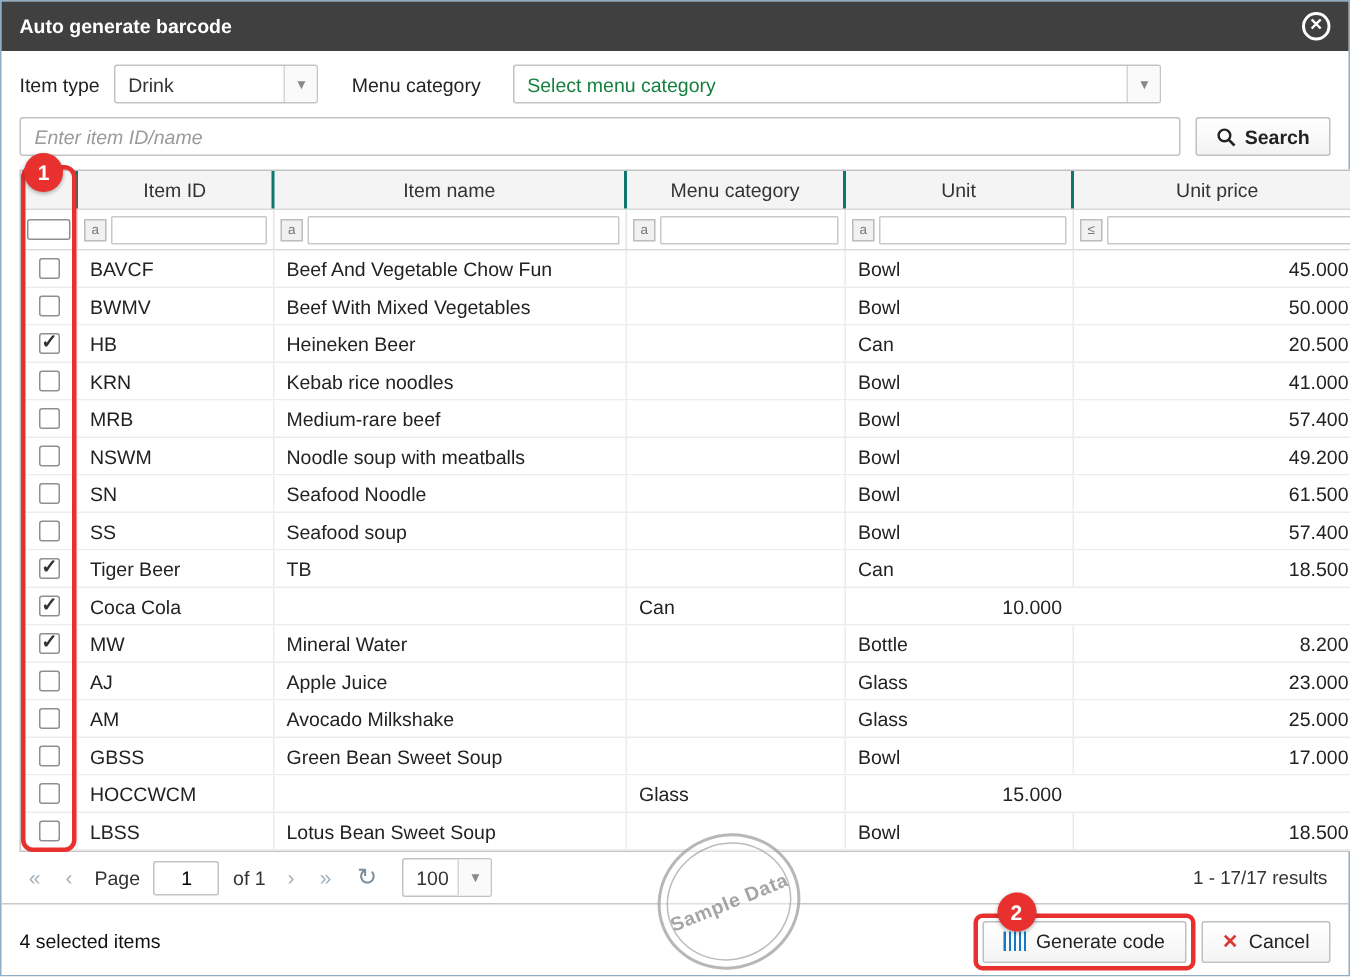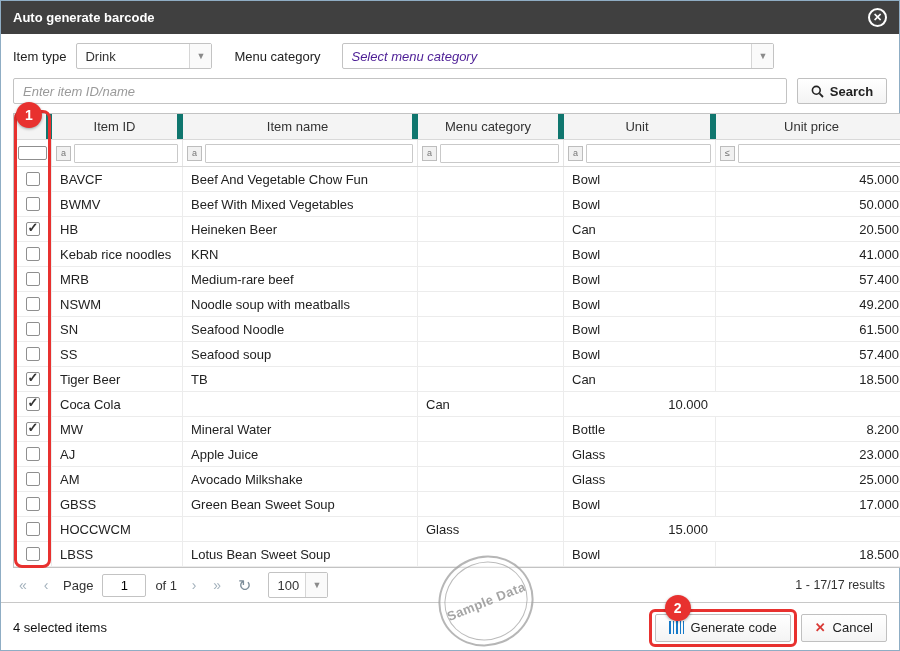--- a/index.html
+++ b/index.html
@@ -17,33 +17,33 @@
   .close-btn { width: 19px; height: 19px; border: 2px solid #fff; border-radius: 50%; display: flex; align-items: center; justify-content: center; font-size: 11px; font-weight: bold; cursor: pointer; line-height: 1; }
 
   
   .controls { flex: 0 0 auto; display: flex; align-items: center; padding: 9px 12px 7px 12px; }
   .ctl-label { color: #222; margin-right: 10px; }
   .select { height: 26px; border: 1px solid #c3c3c3; border-radius: 2px; background: #fff; display: flex; align-items: center; padding-left: 8px; cursor: pointer; }
   .select .val { flex: 1; overflow: hidden; white-space: nowrap; }
   .select .caret-box { width: 22px; height: 100%; border-left: 1px solid #d6d6d6; display: flex; align-items: center; justify-content: center; color: #8a8a8a; font-size: 9px; background: #fafafa; }
   .sel-itemtype { width: 136px; margin-right: 22px; }
   .sel-menucat { flex: 1; max-width: 432px; margin-left: 12px; }
-  .sel-menucat .val { color: #4c1d95; font-style: italic; }
+  .sel-menucat .val { color: #15803d; }
 
   .searchrow { flex: 0 0 auto; display: flex; padding: 2px 12px 9px 12px; gap: 10px; }
   .search-input { flex: 1; height: 26px; border: 1px solid #c3c3c3; border-radius: 2px; padding: 0 9px; font-family: "Liberation Sans", sans-serif; font-size: 13px; color: #333; }
   .search-input::placeholder { color: #9a9a9a; font-style: italic; }
   .search-btn { width: 90px; height: 26px; border: 1px solid #c0c0c0; border-radius: 2px; background: linear-gradient(#ffffff,#f3f3f3); display: flex; align-items: center; justify-content: center; gap: 6px; font-family: "Liberation Sans", sans-serif; font-size: 13px; font-weight: bold; color: #222; cursor: pointer; }
 
   
   .grid-wrap { margin: 0 12px; height: 455px; flex: 0 0 auto; display: flex; }
   .grid { flex: 1; border: 1px solid #c3c3c3; display: flex; flex-direction: column; background: #fff; }
   .thead, .tfilter, .tr { display: grid; grid-template-columns: 38px 131px 235px 146px 152px 1fr; }
   .thead { height: 26px; background: #f4f4f4; border-bottom: 1px solid #d9d9d9; }
-  .th { display: flex; align-items: center; justify-content: center; border-right: 6px solid #0f766e; color: #333; cursor: pointer; overflow: hidden; white-space: nowrap; }
+  .th { display: flex; align-items: center; justify-content: center; border-right: 2px solid #0f766e; color: #333; cursor: pointer; overflow: hidden; white-space: nowrap; }
   .th:last-child { border-right: none; }
   .tfilter { height: 27px; border-bottom: 1px solid #d9d9d9; background: #fff; }
   .tf { display: flex; align-items: center; gap: 3px; padding: 0 4px; border-right: 1px solid #e4e4e4; }
   .tf:last-child { border-right: none; }
   .tf.center { justify-content: center; }
   .op-btn { flex: 0 0 15px; height: 15px; border: 1px solid #bdbdbd; background: #f1f1f1; color: #777; font-size: 9px; display: flex; align-items: center; justify-content: center; cursor: pointer; }
   .tf input { flex: 1; min-width: 0; height: 19px; border: 1px solid #c9c9c9; border-radius: 1px; padding: 0 4px; font-size: 12px; font-family: "Liberation Sans", sans-serif; }
   .tbody { flex: 1; overflow: hidden; }
   .tr { height: 25px; border-bottom: 1px solid #ececec; background: #fff; }
   .td { display: flex; align-items: center; padding: 0 8px; border-right: 1px solid #ececec; font-size: 13px; color: #222; white-space: nowrap; overflow: hidden; }
@@ -183,22 +183,22 @@
     <div class="td">Heineken Beer</div>
     <div class="td"></div>
     <div class="td">Can</div>
     <div class="td num">20.500</div>
   </div>
 
   <div class="tr">
     <div class="td col-check">
       <input type="checkbox" class="cb" style="">
     </div>
+    <div class="td">KRN</div>
     <div class="td">Kebab rice noodles</div>
-    <div class="td">KRN</div>
     <div class="td"></div>
     <div class="td">Bowl</div>
     <div class="td num">41.000</div>
   </div>
 
   <div class="tr">
     <div class="td col-check">
       <input type="checkbox" class="cb" style="">
     </div>
     <div class="td">MRB</div>

